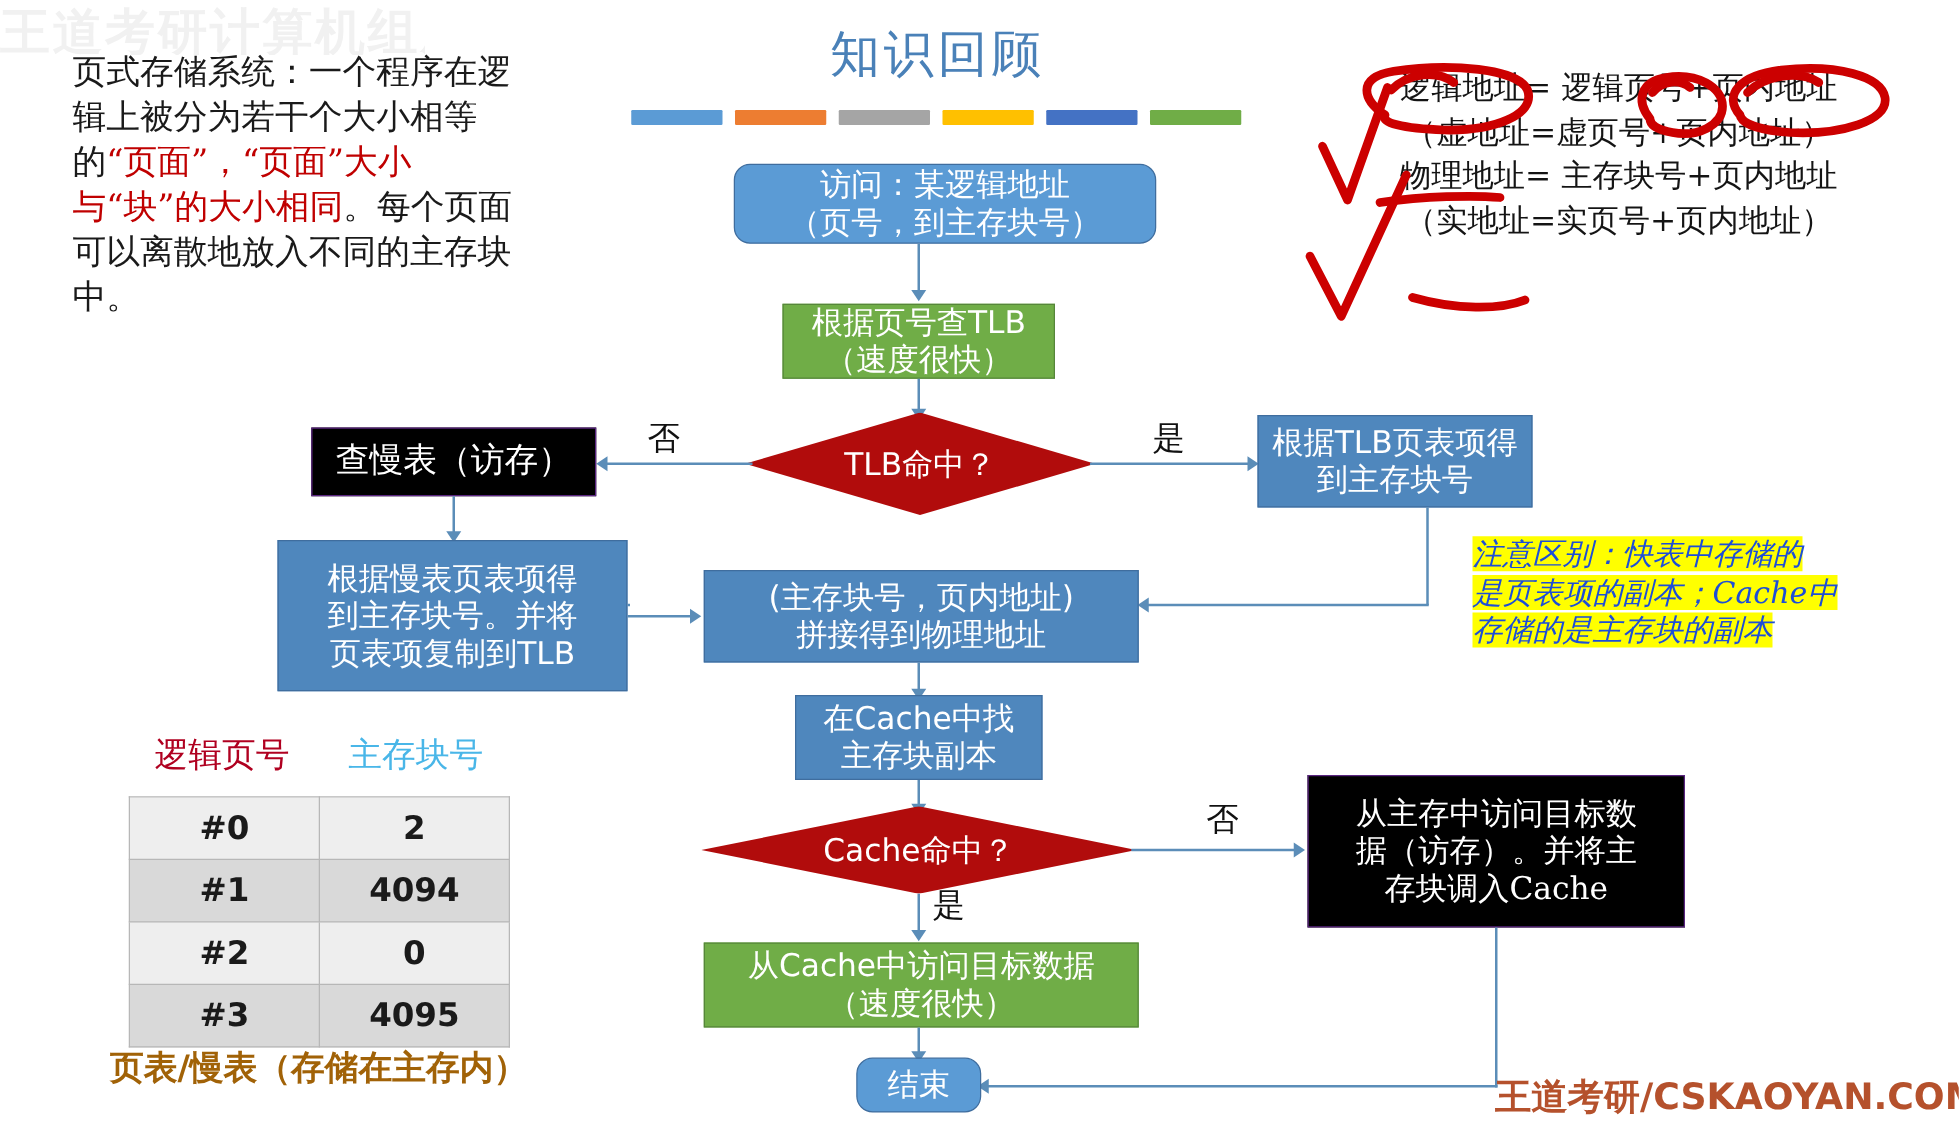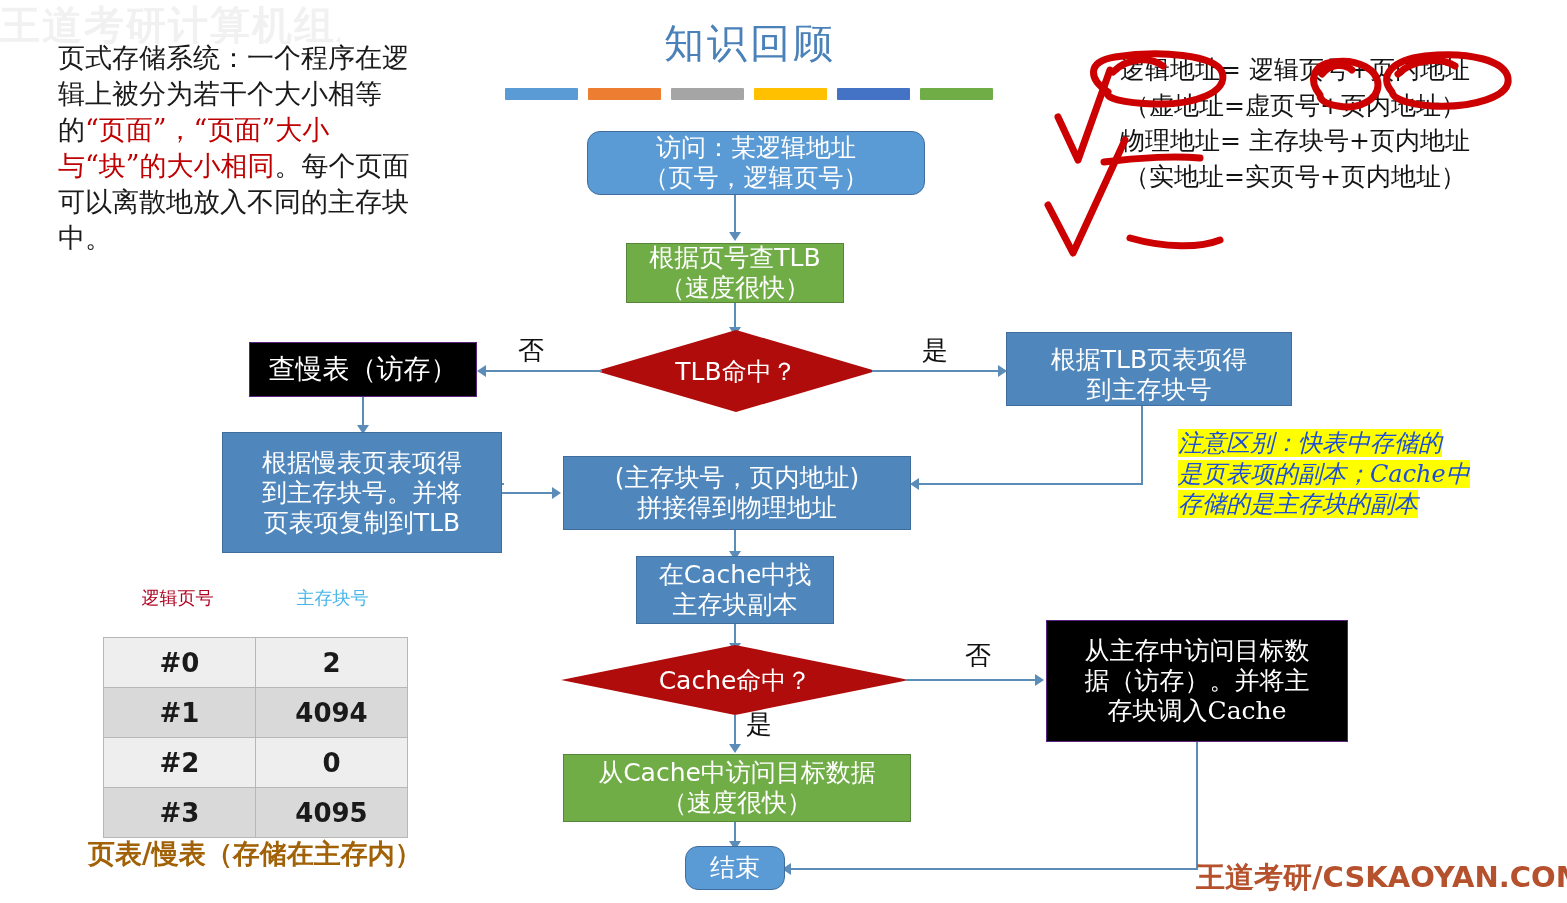--- a/index.html
+++ b/index.html
@@ -40,21 +40,21 @@
   .arw{width:0;height:0;}
   .arw-d{border-left:6px solid transparent;border-right:6px solid transparent;border-top:9px solid #5b8db8;}
   .arw-l{border-top:6px solid transparent;border-bottom:6px solid transparent;border-right:9px solid #5b8db8;}
   .arw-r{border-top:6px solid transparent;border-bottom:6px solid transparent;border-left:9px solid #5b8db8;}
   .lbl{font-size:26px;color:#111;font-family:"DejaVu Serif","Liberation Serif",serif;}
   
   #note{left:1178px;top:428px;width:348px;font-size:24px;line-height:1.28;color:#1d4ed8;
         font-family:"DejaVu Serif","Liberation Serif",serif;font-style:italic;}
   #note span{background:#ffff00;box-decoration-break:clone;-webkit-box-decoration-break:clone;}
   
-  #tblhdr{left:100px;top:586px;width:310px;display:flex;font-size:18px;
+  #tblhdr{left:100px;top:586px;width:310px;display:flex;font-size:27px;
           font-family:Liberation Serif, serif;}
   #tblhdr div{flex:1;text-align:center;}
   .hdr-a{color:#b00020;}
   .hdr-b{color:#49b6e8;}
   #tbl{left:103px;top:637px;width:305px;border-collapse:collapse;
        font-size:26px;font-weight:700;color:#1a1a1a;}
   #tbl td{border:1px solid #b7b7b7;height:47px;text-align:center;width:50%;}
   #tbl tr:nth-child(odd) td{background:#eeeeee;}
   #tbl tr:nth-child(even) td{background:#d9d9d9;}
   #tblcap{left:88px;top:836px;width:380px;font-size:27px;color:#a16207;
@@ -106,21 +106,21 @@
     <path d="M1048 205 L1073 253 L1125 140"></path>
 
     <path d="M1104 162 C1140 157 1178 156 1200 158"></path>
     <path d="M1130 238 C1165 248 1200 248 1220 240"></path>
   </g>
 </svg>
 
 <div class="abs box bluernd" style="left:587px;top:131px;width:338px;height:64px;font-size:25px;">
   <div>
     <div>访问：某逻辑地址</div>
-    <div>（页号，逻辑页号）</div>
+    <div>（页号，到主存块号）</div>
   </div>
 </div>
 <div class="abs ln vl" style="left:734px;top:195px;height:40px;"></div>
 <div class="abs arw arw-d" style="left:729px;top:232px;"></div>
 
 <div class="abs box green" style="left:626px;top:243px;width:218px;height:60px;font-size:25px;">
   <div>
     <div>根据页号查TLB</div>
     <div>（速度很快）</div>
   </div>
@@ -140,21 +140,21 @@
             font-family:'DejaVu Serif','Liberation Serif',serif;">
   <span>查慢表（访存）</span>
 </div>
 <div class="abs ln vl" style="left:362px;top:397px;height:30px;"></div>
 <div class="abs arw arw-d" style="left:357px;top:425px;"></div>
 
 <div class="abs ln hl" style="left:872px;top:370px;width:130px;"></div>
 <div class="abs arw arw-r" style="left:998px;top:365px;"></div>
 <div class="abs lbl" style="left:922px;top:333px;">是</div>
 
-<div class="abs box blue" style="left:1006px;top:332px;width:286px;height:74px;font-size:25px;align-items:flex-end;">
+<div class="abs box blue" style="left:1006px;top:332px;width:220px;height:74px;font-size:25px;">
   <div>
     <div>根据TLB页表项得</div>
     <div>到主存块号</div>
   </div>
 </div>
 <div class="abs ln vl" style="left:1141px;top:406px;height:78px;"></div>
 <div class="abs ln hl" style="left:918px;top:483px;width:225px;"></div>
 <div class="abs arw arw-l" style="left:910px;top:478px;"></div>
 
 <div class="abs box blue" style="left:222px;top:432px;width:280px;height:121px;font-size:25px;">

